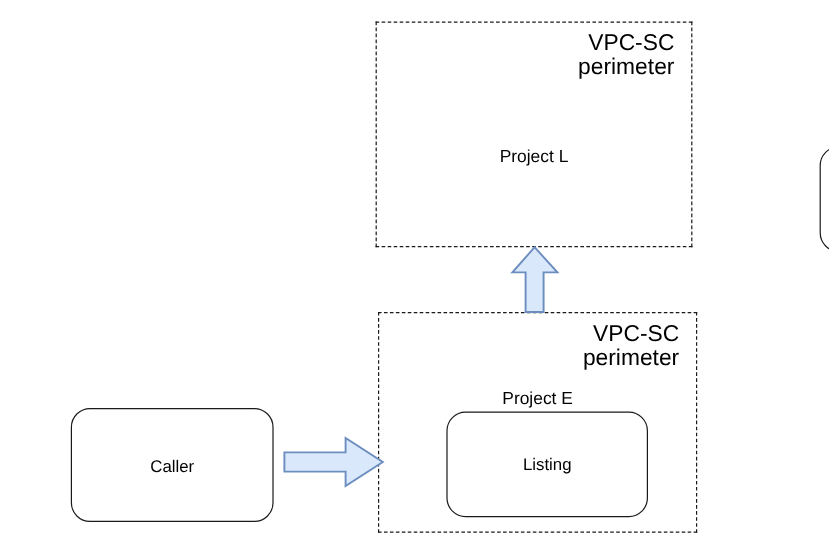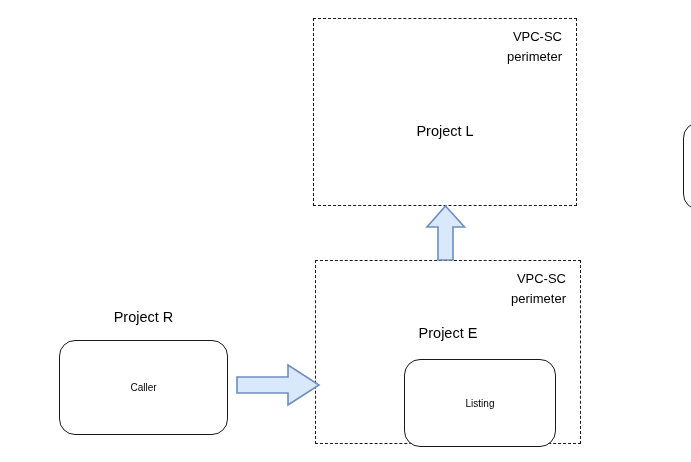--- a/index.html
+++ b/index.html
@@ -35,21 +35,21 @@
   #perimeter-e {
     left: 315px;
     top: 260px;
     width: 266px;
     height: 184px;
   }
 
   
   .perimeter-label {
     position: absolute;
-    font-size: 13px;
+    font-size: 19px;
     line-height: 20px;
     text-align: right;
     color: #000000;
     white-space: pre-line;
   }
   #perimeter-l-label {
     right: 14px;
     top: 8px;
   }
   #perimeter-e-label {
@@ -84,35 +84,34 @@
   
   .node {
     position: absolute;
     box-sizing: border-box;
     border: 1.7px solid #1a1a1a;
     border-radius: 16px;
     background: #ffffff;
     display: flex;
     align-items: center;
     justify-content: center;
-    font-size: 10px;
+    font-size: 14px;
     color: #000000;
   }
   #node-linked-dataset {
     left: 369px;
     top: 103px;
     width: 172px;
     height: 88px;
   }
   #node-listing {
-    left: 404px;
+    left: 372px;
     top: 343px;
-    width: 152px;
+    width: 168px;
     height: 88px;
-    margin-top: 16px;
   }
   #node-caller {
     left: 59px;
     top: 340px;
     width: 169px;
     height: 95px;
   }
 
   
   .arrow-svg {
@@ -149,21 +148,20 @@
   <div class="perimeter" id="perimeter-e">
     <div class="perimeter-label" id="perimeter-e-label">VPC-SC
 perimeter</div>
     <div class="project-label" id="project-e-label">Project E</div>
   </div>
 
   <div class="node" id="node-listing">
     <span>Listing</span>
   </div>
 
-  <div id="project-r-label">Project R</div>
   <div class="node" id="node-caller">
     <span>Caller</span>
   </div>
 
   <svg class="arrow-svg" id="arrow-caller-to-listing" viewBox="0 0 84 42" preserveAspectRatio="none">
     <polygon points="1,13 52,13 52,1 83,21 52,41 52,29 1,29" fill="#dae8fc" stroke="#6c8ebf" stroke-width="1.6" stroke-linejoin="miter"></polygon>
   </svg>
 
   <svg class="arrow-svg" id="arrow-listing-to-linked" viewBox="0 0 40 56" preserveAspectRatio="none">
     <polygon points="19.5,1 38.5,22 27,22 27,55 12,55 12,22 1,22" fill="#dae8fc" stroke="#6c8ebf" stroke-width="1.6" stroke-linejoin="miter"></polygon>

